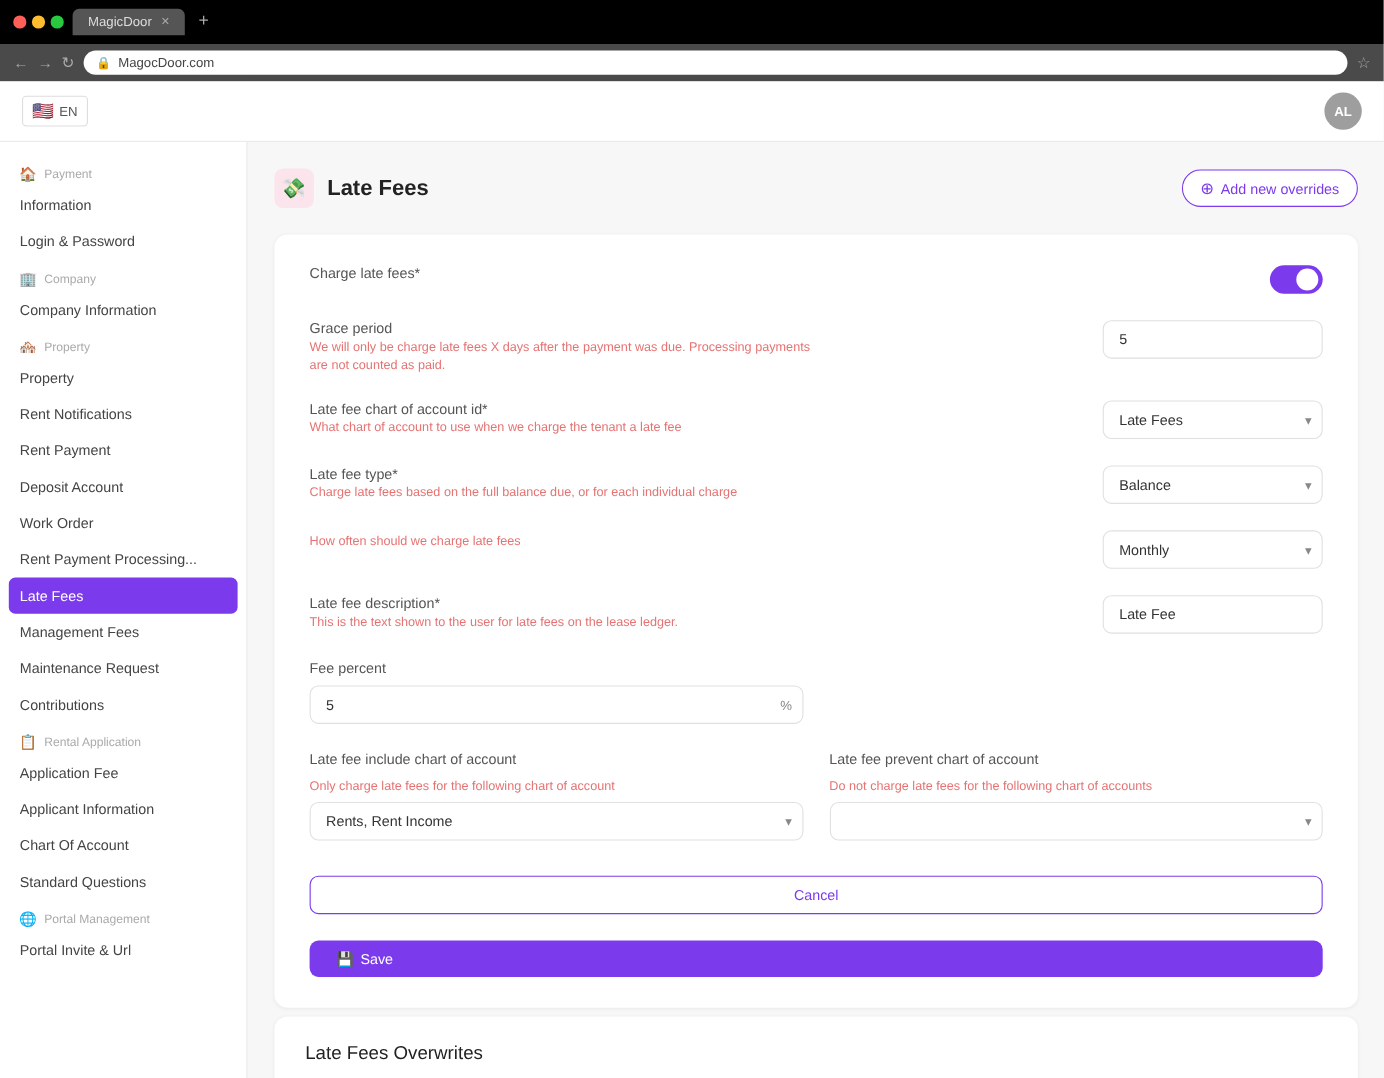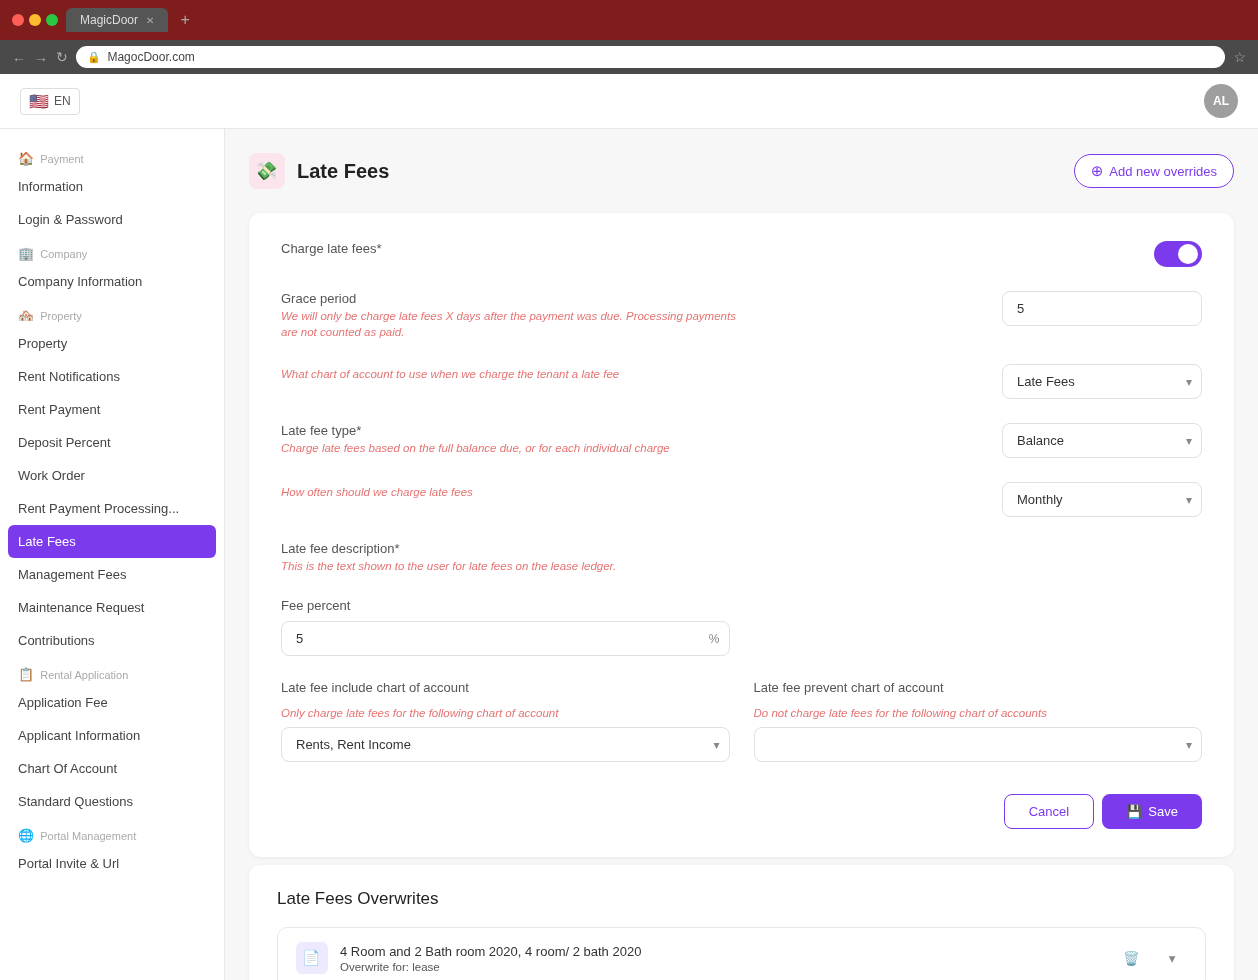--- a/index.html
+++ b/index.html
@@ -1,19 +1,19 @@
 <!DOCTYPE html>
 <html><head>
   <meta charset="utf-8">
   <style>
     * { box-sizing: border-box; margin: 0; padding: 0; }
     body { font-family: -apple-system, BlinkMacSystemFont, 'Segoe UI', sans-serif; background: #f0f0f0; font-size: 13px; color: #333; }
 
     
-    .browser-chrome { background: #7f1d1d; padding: 8px 12px; display: flex; align-items: center; gap: 8px; }
+    .browser-chrome { background: #000000; padding: 8px 12px; display: flex; align-items: center; gap: 8px; }
     .browser-dots { display: flex; gap: 5px; }
     .browser-dot { width: 12px; height: 12px; border-radius: 50%; }
     .browser-dot.red { background: #ff5f57; }
     .browser-dot.yellow { background: #febc2e; }
     .browser-dot.green { background: #28c840; }
     .browser-tab { background: #555; color: #ddd; padding: 5px 14px; border-radius: 6px 6px 0 0; font-size: 12px; display: flex; align-items: center; gap: 8px; }
     .browser-tab .tab-close { color: #aaa; font-size: 10px; cursor: pointer; }
     .browser-plus { color: #aaa; font-size: 16px; margin-left: 4px; cursor: pointer; }
 
     .browser-nav { background: #4a4a4a; padding: 6px 12px; display: flex; align-items: center; gap: 8px; }
@@ -45,21 +45,21 @@
     .page-icon { width: 36px; height: 36px; background: #fce4ec; border-radius: 8px; display: flex; align-items: center; justify-content: center; font-size: 18px; }
     .page-title { font-size: 20px; font-weight: 600; color: #222; }
     .add-override-btn { display: flex; align-items: center; gap: 6px; border: 1.5px solid #7c3aed; color: #7c3aed; background: #fff; border-radius: 20px; padding: 7px 16px; font-size: 13px; cursor: pointer; font-weight: 500; }
 
     
     .form-card { background: #fff; border-radius: 12px; padding: 28px 32px; margin-bottom: 8px; box-shadow: 0 1px 4px rgba(0,0,0,0.06); }
 
     .form-row { margin-bottom: 24px; display: flex; align-items: flex-start; justify-content: space-between; }
     .form-label-group { flex: 1; padding-right: 24px; }
     .form-label { font-size: 13px; color: #555; font-weight: 500; margin-bottom: 2px; }
-    .form-hint { font-size: 11.5px; color: #e57373; margin-top: 2px; line-height: 1.4; max-width: 460px; font-style: italic; }
+    .form-hint { font-size: 11.5px; color: #e57373; margin-top: 2px; line-height: 1.4; max-width: 460px; }
     .form-control-right { display: flex; align-items: center; min-width: 200px; justify-content: flex-end; }
 
     
     .toggle { position: relative; width: 48px; height: 26px; cursor: pointer; }
     .toggle input { opacity: 0; width: 0; height: 0; }
     .toggle-slider { position: absolute; inset: 0; background: #7c3aed; border-radius: 13px; transition: 0.3s; }
     .toggle-slider::before { content: ''; position: absolute; width: 20px; height: 20px; left: 24px; top: 3px; background: #fff; border-radius: 50%; transition: 0.3s; }
 
     
     .form-input { border: 1.5px solid #e0e0e0; border-radius: 8px; padding: 9px 14px; font-size: 13px; color: #333; width: 200px; outline: none; background: #fff; }
@@ -75,21 +75,21 @@
     .form-group { display: flex; flex-direction: column; gap: 6px; }
     .form-group .form-label { font-size: 13px; color: #555; font-weight: 500; }
     .form-group .form-hint { font-size: 11.5px; color: #e57373; margin-top: 2px; }
 
     
     .input-suffix-wrapper { position: relative; display: inline-flex; align-items: center; }
     .input-suffix-wrapper input { padding-right: 28px; }
     .input-suffix { position: absolute; right: 10px; color: #888; font-size: 12px; }
 
     
-    .btn-row { display: flex; justify-content: flex-end; gap: 8px; padding-top: 8px; }
+    .btn-row { display: flex; justify-content: flex-end; gap: 24px; padding-top: 8px; flex-direction: column; }
     .btn-cancel { border: 1.5px solid #7c3aed; color: #7c3aed; background: #fff; border-radius: 8px; padding: 9px 24px; font-size: 13px; cursor: pointer; font-weight: 500; }
     .btn-save { background: #7c3aed; color: #fff; border: none; border-radius: 8px; padding: 9px 24px; font-size: 13px; cursor: pointer; font-weight: 500; display: flex; align-items: center; gap: 6px; }
 
     
     .overrides-section { background: #fff; border-radius: 12px; padding: 24px 28px; box-shadow: 0 1px 4px rgba(0,0,0,0.06); }
     .overrides-title { font-size: 17px; font-weight: 400; color: #222; margin-bottom: 18px; }
     .override-item { display: flex; align-items: center; justify-content: space-between; border: 1.5px solid #e8e8e8; border-radius: 10px; padding: 14px 18px; }
     .override-left { display: flex; align-items: center; gap: 12px; }
     .override-file-icon { width: 32px; height: 32px; background: #ede9fe; border-radius: 6px; display: flex; align-items: center; justify-content: center; font-size: 15px; color: #7c3aed; }
     .override-name { font-size: 13px; font-weight: 500; color: #333; }
@@ -159,21 +159,21 @@
     </div>
     <div class="sidebar-item">Company Information</div>
 
     <div class="sidebar-section-label">
       <span class="sidebar-icon">🏘️</span>
       <span>Property</span>
     </div>
     <div class="sidebar-item">Property</div>
     <div class="sidebar-item">Rent Notifications</div>
     <div class="sidebar-item">Rent Payment</div>
-    <div class="sidebar-item">Deposit Percent</div>
+    <div class="sidebar-item">Deposit Account</div>
     <div class="sidebar-item">Work Order</div>
     <div class="sidebar-item">Rent Payment Processing...</div>
     <div class="sidebar-item active">Late Fees</div>
     <div class="sidebar-item">Management Fees</div>
     <div class="sidebar-item">Maintenance Request</div>
     <div class="sidebar-item">Contributions</div>
 
     <div class="sidebar-section-label">
       <span class="sidebar-icon">📋</span>
       <span>Rental Application</span>
@@ -225,20 +225,21 @@
           <div class="form-label">Grace period</div>
           <div class="form-hint">We will only be charge late fees X days after the payment was due. Processing payments are not counted as paid.</div>
         </div>
         <div class="form-control-right">
           <input class="form-input" type="text" value="5" style="">
         </div>
       </div>
 
       <div class="form-row">
         <div class="form-label-group">
+          <div class="form-label">Late fee chart of account id*</div>
           <div class="form-hint">What chart of account to use when we charge the tenant a late fee</div>
         </div>
         <div class="form-control-right">
           <div class="select-wrapper">
             <select class="form-select select-md">
               <option>Late Fees</option>
               <option>Rents</option>
               <option>Income</option>
             </select>
           </div>
@@ -272,20 +273,23 @@
               <option>Daily</option>
             </select>
           </div>
         </div>
       </div>
 
       <div class="form-row">
         <div class="form-label-group">
           <div class="form-label">Late fee description*</div>
           <div class="form-hint">This is the text shown to the user for late fees on the lease ledger.</div>
+        </div>
+        <div class="form-control-right">
+          <input class="form-input" type="text" value="Late Fee" style="">
         </div>
       </div>
 
       <div class="two-col-row">
         <div class="form-group">
           <div class="form-label">Fee percent</div>
           <div class="input-suffix-wrapper" style="width:100%;">
             <input class="form-input" style="width: 100%;" type="text" value="5">
             <span class="input-suffix">%</span>
           </div>

